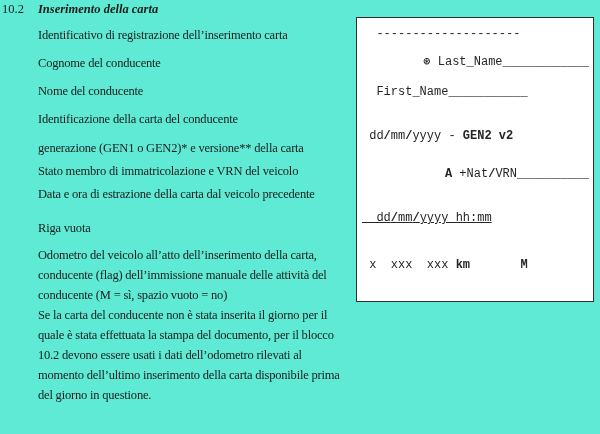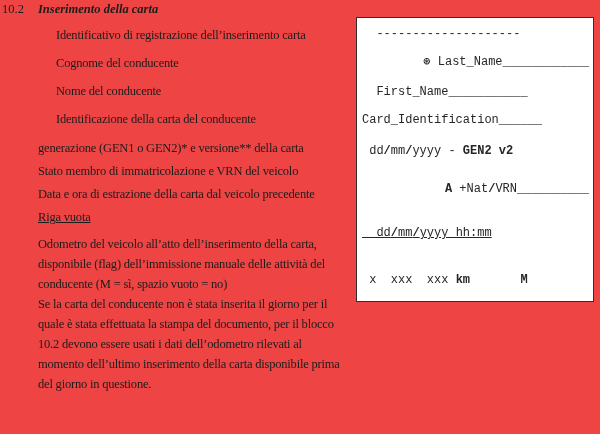--- a/index.html
+++ b/index.html
@@ -1,20 +1,20 @@
 <!DOCTYPE html>
 <html><head>
 <meta charset="utf-8">
 <style>
   html, body { margin: 0; padding: 0; background: #ffffff; }
   .page {
     position: relative;
     width: 600px;
     height: 434px;
-    background: #ef4444;
+    background: #5eead4;
     overflow: hidden;
     font-family: "Liberation Serif", serif;
     color: #1c1c1c;
   }
   
   .heading {
     position: absolute;
     left: 2px;
     top: 2px;
     font-size: 12.5px;
@@ -33,24 +33,24 @@
   
   .desc {
     position: absolute;
     left: 38px;
     top: 25px;
     width: 330px;
     font-size: 12.5px;
     letter-spacing: -0.2px;
   }
   .pline { white-space: nowrap; }
-  .item.single { margin-bottom: 8px; margin-left: 18px; }
+  .item.single { margin-bottom: 8px; }
   .item.single .pline { line-height: 20px; }
   .item.loose .pline { line-height: 23px; }
-  .item.single2 { margin-top: 1px; margin-bottom: 7px; text-decoration: underline; }
+  .item.single2 { margin-top: 12px; margin-bottom: 7px; }
   .item.single2 .pline { line-height: 20px; }
   .item.tight .pline { line-height: 20px; }
   
   .printout {
     position: absolute;
     left: 356px;
     top: 17px;
     width: 238px;
     height: 285px;
     border: 1.5px solid #2f2f2f;
@@ -62,21 +62,21 @@
   .mline {
     font-family: "Liberation Mono", "DejaVu Sans Mono", monospace;
     font-size: 12px;
     line-height: 15px;
     white-space: pre;
   }
   .mline .b { font-weight: bold; }
   .l2 { margin-top: 13px; text-align: right; }
   .l3 { margin-top: 15px; }
   .l4 { margin-top: 13px; }
-  .l5 { margin-top: 16px; }
+  .l5 { margin-top: 29px; }
   .l6 { margin-top: 23px; text-align: right; }
   .l7 { margin-top: 29px; text-decoration: underline; }
   .l8 { margin-top: 32px; }
 </style>
 </head>
 <body>
 
 <div class="page">
 
   <div class="heading">
@@ -99,36 +99,35 @@
       <div class="item loose">
         <div class="pline">generazione (GEN1 o GEN2)* e versione** della carta</div>
         <div class="pline">Stato membro di immatricolazione e VRN del veicolo</div>
         <div class="pline">Data e ora di estrazione della carta dal veicolo precedente</div>
       </div>
       <div class="item single2">
         <div class="pline">Riga vuota</div>
       </div>
       <div class="item tight">
         <div class="pline">Odometro del veicolo all’atto dell’inserimento della carta,</div>
-        <div class="pline">disponibile (flag) dell’immissione manuale delle attività del</div>
+        <div class="pline">conducente (flag) dell’immissione manuale delle attività del</div>
         <div class="pline">conducente (M = sì, spazio vuoto = no)</div>
       </div>
       <div class="item tight">
         <div class="pline">Se la carta del conducente non è stata inserita il giorno per il</div>
         <div class="pline">quale è stata effettuata la stampa del documento, per il blocco</div>
         <div class="pline">10.2 devono essere usati i dati dell’odometro rilevati al</div>
         <div class="pline">momento dell’ultimo inserimento della carta disponibile prima</div>
         <div class="pline">del giorno in questione.</div>
       </div>
     </div>
 
   <div class="printout" id="printout">
       <div class="mline l1"><span>  --------------------</span></div>
       <div class="mline l2"><span>⊛</span><span> Last_Name____________</span></div>
       <div class="mline l3"><span>  First_Name___________</span></div>
-      <div class="mline l4"><span>Card_Identification______</span></div>
       <div class="mline l5"><span> dd</span><span class="b">/</span><span>mm</span><span class="b">/</span><span>yyyy - </span><span class="b">GEN2 v2</span></div>
       <div class="mline l6"><span class="b">A</span><span> </span><span>+</span><span>Nat</span><span class="b">/</span><span>VRN__________</span></div>
       <div class="mline l7"><span>  dd</span><span class="b">/</span><span>mm</span><span class="b">/</span><span>yyyy hh:mm</span></div>
       <div class="mline l8"><span> x  xxx  xxx </span><span class="b">km</span><span>       </span><span class="b">M</span></div>
     </div>
 
 </div>
 
 </body></html>

